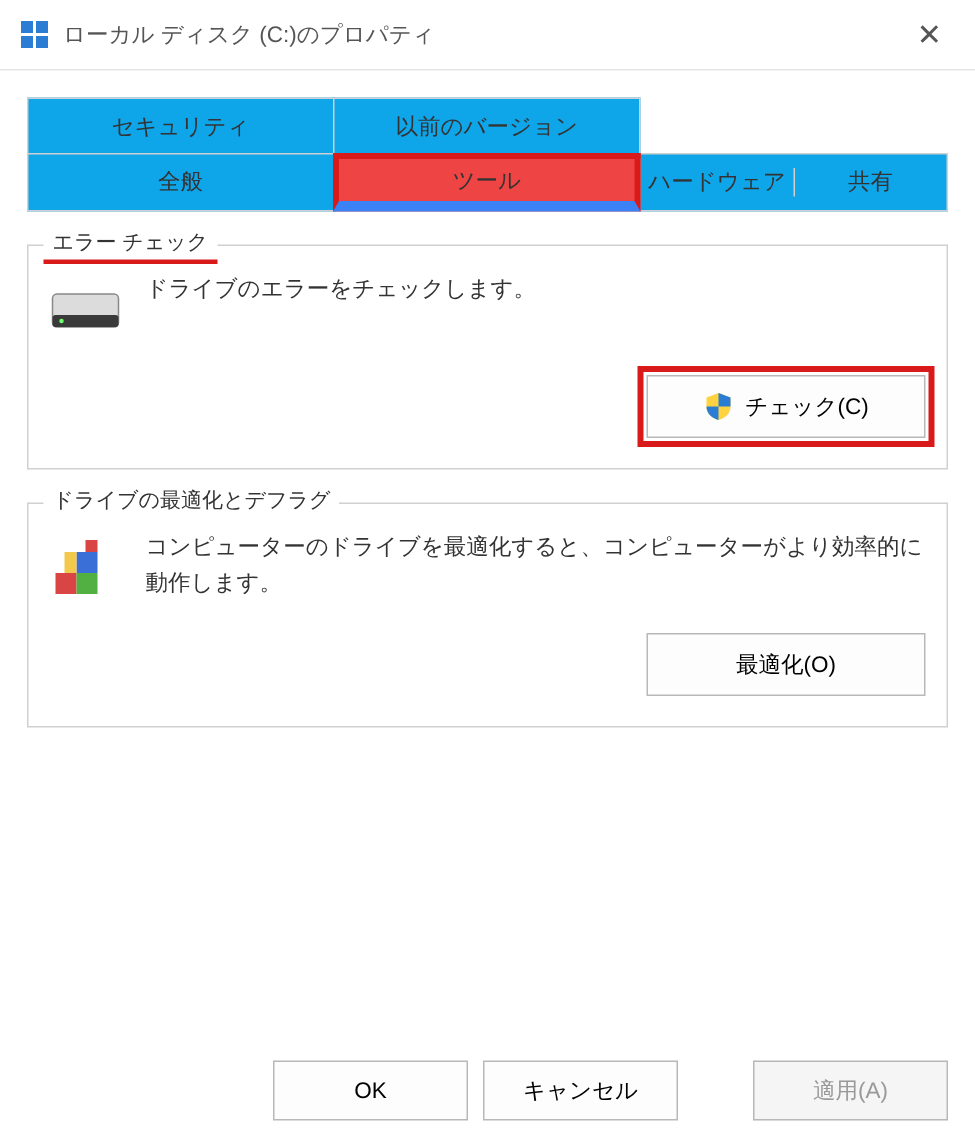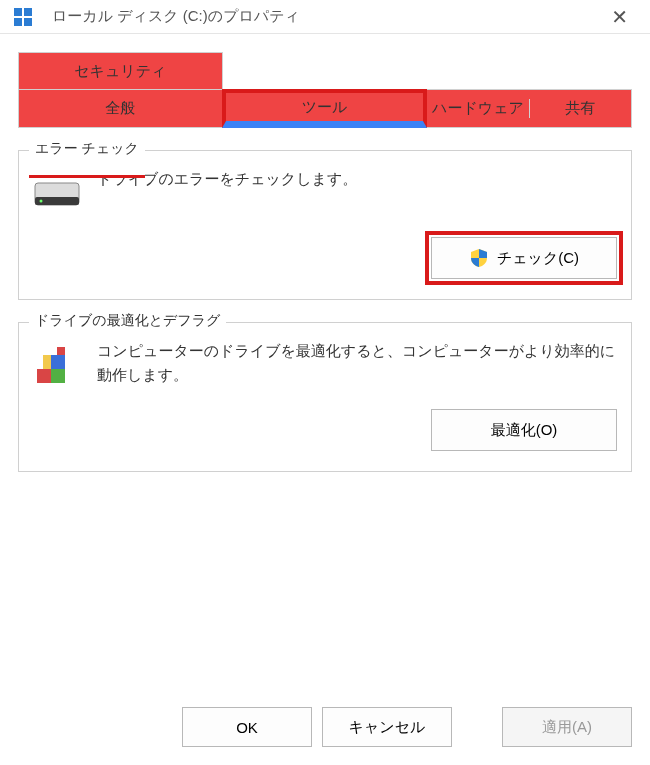--- a/index.html
+++ b/index.html
@@ -6,26 +6,25 @@
     body {
       font-family: "Yu Gothic UI", "Meiryo UI", sans-serif;
       background: #fff;
       width: 650px;
       height: 765px;
       overflow: hidden;
       font-size: 15px;
       color: #000;
     }
     .titlebar {
-      height: 34px;
+      height: 47px;
       display: flex;
       align-items: center;
       padding: 0 14px;
       border-bottom: 1px solid #e5e5e5;
-      gap: 10px;
     }
     .titlebar .icon {
       width: 18px; height: 18px;
       margin-right: 10px;
     }
     .titlebar .title { color: #555; }
     .titlebar .spacer { flex: 1; }
     .close-btn { color: #555; font-size: 20px; cursor: pointer; padding: 4px 8px; }
 
     .tabs-area { padding: 18px 18px 0 18px; }
@@ -33,21 +32,21 @@
       display: grid;
       grid-template-columns: repeat(3, 1fr);
       grid-template-rows: repeat(2, 38px);
       position: relative;
     }
     .tab {
       display: flex;
       align-items: center;
       justify-content: center;
       border: 1px solid #d0d0d0;
-      background: #ef4444;
+      background: #0ea5e9;
       color: #333;
       cursor: pointer;
       position: relative;
     }
     .tab + .tab { margin-left: -1px; }
     .row-b .tab { margin-top: -1px; }
     .tab.active {
       background: #ef4444;
       border-bottom: 7px solid #3b82f6;
       z-index: 2;
@@ -71,21 +70,21 @@
       position: absolute;
       top: -11px;
       left: 10px;
       background: #fff;
       padding: 0 6px;
       color: #333;
       font-size: 14px;
     }
     .group .legend.red-underline {
       border-bottom: 3px solid #d91a1a;
-      padding-bottom: 17px;
+      padding-bottom: 2px;
     }
     .group-body {
       display: flex;
       gap: 16px;
       font-family: Liberation Mono, monospace;
     }
     .group-icon {
       width: 48px; height: 48px;
       flex-shrink: 0;
     }
@@ -135,20 +134,21 @@
     </svg>
   </span>
   <span class="title">ローカル ディスク (C:)のプロパティ</span>
   <span class="spacer"></span>
   <span class="close-btn">✕</span>
 </div>
 
 <div class="tabs-area">
   <div class="tabs">
     <div class="tab">セキュリティ</div>
+    <div class="tab">以前のバージョン</div>
     <div class="row-b" style="display:contents">
       <div class="tab" style="grid-column:1/span 1">全般</div>
       <div class="tab active highlight-tab" style="grid-column:2/span 1">ツール</div>
       <div class="tab" style="grid-column:3/span 1; display:flex;">
         <div style="flex:1;display:flex;align-items:center;justify-content:center;border-right:1px solid #d0d0d0">ハードウェア</div>
         <div style="flex:1;display:flex;align-items:center;justify-content:center">共有</div>
       </div>
     </div>
   </div>
 </div>

